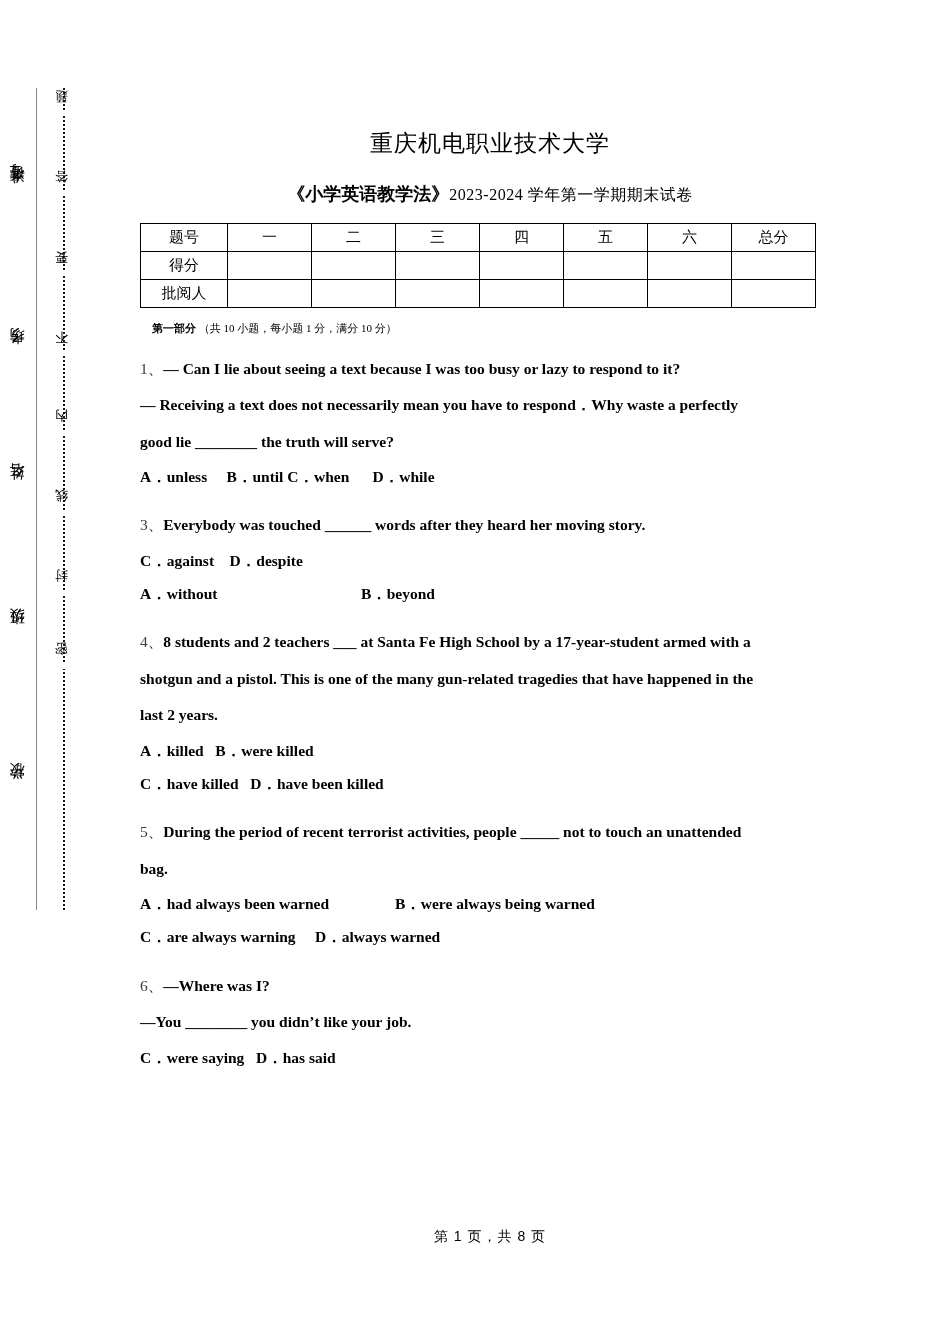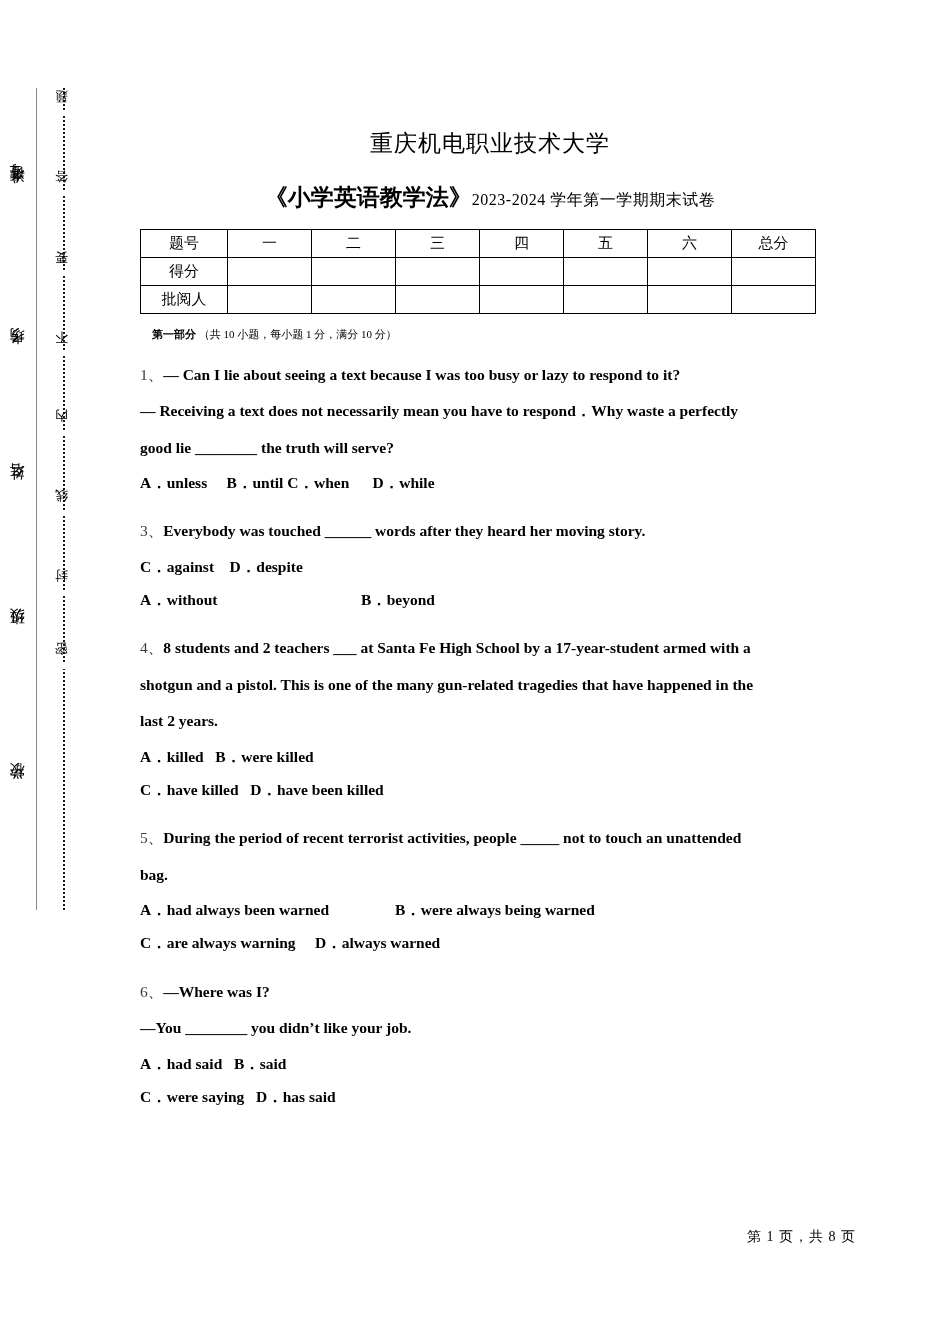--- a/index.html
+++ b/index.html
@@ -99,21 +99,21 @@
   }
   #doc-subtitle {
     text-align: center;
     margin-top: 26px;
     line-height: 1.2;
     white-space: nowrap;
   }
   #subtitle-course {
     font-family: "Liberation Sans", "DejaVu Sans", sans-serif;
     font-weight: bold;
-    font-size: 23px;
+    font-size: 18px;
     letter-spacing: 0px;
   }
   #subtitle-term {
     font-family: "Liberation Serif", "DejaVu Serif", serif;
     font-size: 16px;
     letter-spacing: 0.5px;
   }
 
   
   #score-table {
@@ -169,26 +169,26 @@
     font-size: 15.5px;
     line-height: 2.15;
     font-weight: bold;
     font-family: "Liberation Serif", "DejaVu Serif", serif;
     white-space: pre;
   }
 
   
   #page-footer {
     position: absolute;
-    left: 156px;
+    left: 140px;
     top: 1228px;
     width: 700px;
-    text-align: right;
+    text-align: center;
     font-size: 14px;
-    font-family: Liberation Serif, serif;
+    font-family: Liberation Sans, sans-serif;
     letter-spacing: 1px;
   }
 </style>
 </head>
 <body>
 
 <div id="seal-sidebar">
   <div class="seal-rule-solid"></div>
   <div class="seal-rule-dotted"></div>
 
@@ -293,19 +293,18 @@
     <div class="q-line">bag.</div>
     <div class="q-opts">A．had always been warned                 B．were always being warned</div>
     <div class="q-opts">C．are always warning     D．always warned</div>
   </div>
 
   <div class="question">
     <div class="q-line">
       <span class="q-num">6、</span><span>—Where was I?</span>
     </div>
     <div class="q-line">—You ________ you didn’t like your job.</div>
-    <div class="q-opts">A．had said   B．said</div>
     <div class="q-opts">C．were saying   D．has said</div>
   </div>
 
 </div>
 
 <div id="page-footer">第 1 页，共 8 页</div>
 
 </body></html>

